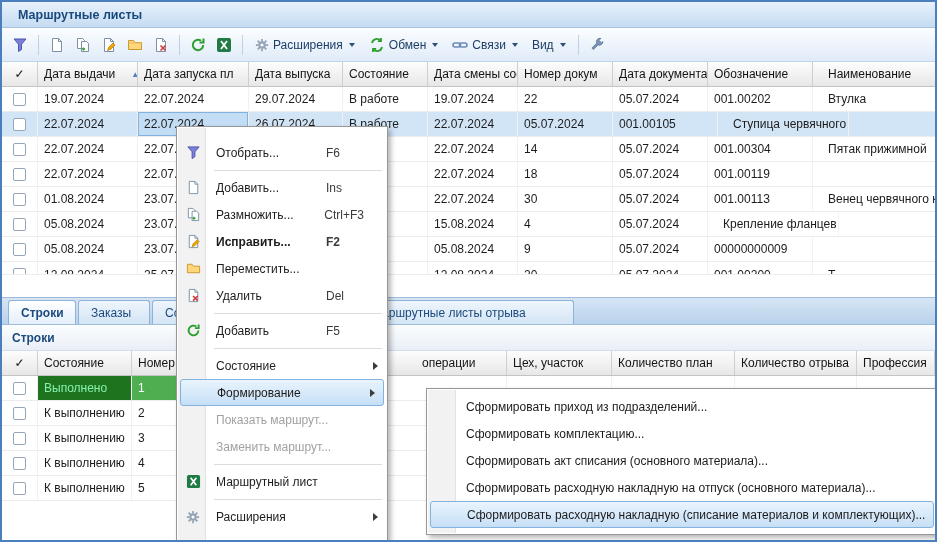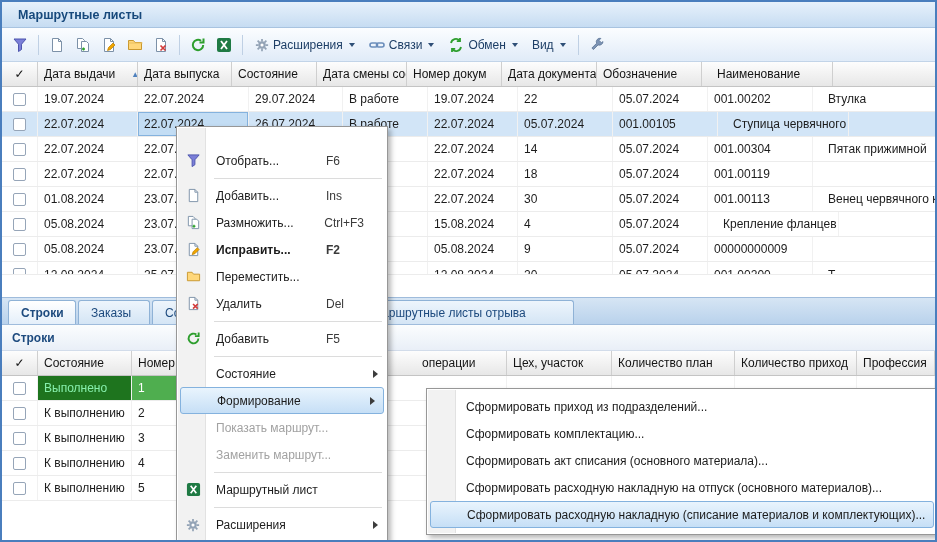--- a/index.html
+++ b/index.html
@@ -46,21 +46,21 @@
   .num-cur { background:#4fae4f; color:#ffffff; }
 
   
   .tabstrip { height:28px; background:linear-gradient(#d6e5f4,#b9d2ec); border-top:1px solid #9fbcdc; border-bottom:1px solid #9fbcdc; display:flex; align-items:flex-end; padding-left:6px; }
   .tab { height:24px; display:flex; align-items:center; padding:0 12px; background:linear-gradient(#eef5fc,#d4e5f5); border:1px solid #8fb2d6; border-bottom:none; border-radius:3px 3px 0 0; color:#1d4a7e; margin-right:2px; overflow:hidden; white-space:nowrap; flex-shrink:0; }
   .tab.active { font-weight:bold; background:linear-gradient(#ffffff,#e4effa); }
 
   .section-title { height:26px; display:flex; align-items:center; padding-left:10px; font-weight:bold; color:#1d4a7e; background:linear-gradient(#fbfdfe,#e9eff7); border-bottom:1px solid #d2dcea; }
 
   
-  .cmenu { position:absolute; left:174px; top:124px; width:212px; height:416px; background:#fff; border:1px solid #979797; box-shadow:3px 3px 5px rgba(0,0,0,.28); padding:20px 1px; z-index:10; }
+  .cmenu { position:absolute; left:174px; top:124px; width:212px; height:416px; background:#fff; border:1px solid #979797; box-shadow:3px 3px 5px rgba(0,0,0,.28); padding:12px 1px; z-index:10; }
   .cmenu-strip { position:absolute; left:1px; top:1px; bottom:1px; width:28px; background:#f2f2f2; border-right:1px solid #e2e2e2; }
   .mi { position:relative; z-index:1; height:27px; display:flex; align-items:center; padding-left:38px; padding-right:22px; color:#1c1c1c; }
   .mi .lbl { white-space:nowrap; overflow:hidden; }
   .mi .sc { margin-left:auto; min-width:46px; text-align:left; color:#3a3a3a; padding-left:8px; }
   .mi .micon { position:absolute; left:6px; top:50%; margin-top:-8px; width:18px; height:16px; display:flex; align-items:center; justify-content:center; }
   .mi.bold .lbl, .mi.bold .sc { font-weight:bold; }
   .mi.dis { color:#a2a2a2; }
   .mi.hl { background:linear-gradient(#e9f4fd,#c6dff6); border:1px solid #84b2de; border-radius:3px; margin:0 2px; padding-left:36px; }
   .sub-arrow { position:absolute; right:8px; top:50%; margin-top:-4px; width:0; height:0; border-top:4px solid transparent; border-bottom:4px solid transparent; border-left:5px solid #3c3c3c; }
   .msep { position:relative; z-index:1; height:8px; }
@@ -161,60 +161,63 @@
             <circle cx="8" cy="8" r="4.2" fill="#93a3b6"></circle>
             <circle cx="8" cy="8" r="1.8" fill="#fff"></circle>
           </svg>
         </span>
       <span>Расширения</span>
       <span class="caret"></span>
     </div>
     <div class="tbtn drop">
       <span>
           <svg width="16" height="16" viewBox="0 0 16 16">
-            <rect x="1" y="6" width="7.5" height="4" rx="2" fill="none" stroke="#6a8dbb" stroke-width="1.6"></rect>
-            <rect x="7.5" y="6" width="7.5" height="4" rx="2" fill="none" stroke="#6a8dbb" stroke-width="1.6"></rect>
-          </svg>
-        </span>
-      <span>Связи</span>
-      <span class="caret"></span>
-    </div>
-    <div class="tbtn drop">
-      <span>
-          <svg width="16" height="16" viewBox="0 0 16 16">
             <path d="M3 6a5 5 0 0 1 8.6-2.4" fill="none" stroke="#2d9e2d" stroke-width="1.8"></path>
             <path d="M12 1v3.2H8.8" fill="none" stroke="#2d9e2d" stroke-width="1.8"></path>
             <path d="M13 10a5 5 0 0 1-8.6 2.4" fill="none" stroke="#2d9e2d" stroke-width="1.8"></path>
             <path d="M4 15v-3.2h3.2" fill="none" stroke="#2d9e2d" stroke-width="1.8"></path>
           </svg>
         </span>
       <span>Обмен</span>
       <span class="caret"></span>
     </div>
     <div class="tbtn drop">
+      <span>
+          <svg width="16" height="16" viewBox="0 0 16 16">
+            <rect x="1" y="6" width="7.5" height="4" rx="2" fill="none" stroke="#6a8dbb" stroke-width="1.6"></rect>
+            <rect x="7.5" y="6" width="7.5" height="4" rx="2" fill="none" stroke="#6a8dbb" stroke-width="1.6"></rect>
+          </svg>
+        </span>
+      <span>Связи</span>
+      <span class="caret"></span>
+    </div>
+    <div class="tbtn drop">
       <span>Вид</span>
       <span class="caret"></span>
     </div>
     <div class="tsep"></div>
     <div class="tbtn">
       <span>
           <svg width="16" height="16" viewBox="0 0 16 16">
             <path d="M14 4.6a3.6 3.6 0 0 1-4.9 3.3L4.4 12.6 2.9 11l4.7-4.7A3.6 3.6 0 0 1 11.9 1.4L10 3.3l2.4 2.4z" fill="#7d94b5" stroke="#5a7495" stroke-width="0.8"></path>
           </svg>
         </span>
     </div>
   </div>
 
   <div class="grid-header">
     <div class="gh w0 center">
         <span>✓</span>
       </div>
     <div class="gh w1">
         <span>Дата выдачи</span>
         <span class="sort">▲</span>
+      </div>
+    <div class="gh w2">
+        <span>Дата запуска пл</span>
       </div>
     <div class="gh w3">
         <span>Дата выпуска</span>
       </div>
     <div class="gh w4">
         <span>Состояние</span>
       </div>
     <div class="gh w5">
         <span>Дата смены сос</span>
       </div>
@@ -375,21 +378,21 @@
     <div class="gh dw3">
         <span>операции</span>
       </div>
     <div class="gh dw4">
         <span>Цех, участок</span>
       </div>
     <div class="gh dw5">
         <span>Количество план</span>
       </div>
     <div class="gh dw6">
-        <span>Количество приход</span>
+        <span>Количество отрыва</span>
       </div>
     <div class="gh dw7">
         <span>Профессия</span>
       </div>
   </div>
 
   <div class="grid-body detail-body">
     <div class="grow">
       <div class="gc dw0 center">
           <span class="cb"></span>
@@ -573,20 +576,20 @@
     <div class="smi">
       <span class="lbl">Сформировать приход из подразделений...</span>
     </div>
     <div class="smi">
       <span class="lbl">Сформировать комплектацию...</span>
     </div>
     <div class="smi">
       <span class="lbl">Сформировать акт списания (основного материала)...</span>
     </div>
     <div class="smi">
-      <span class="lbl">Сформировать расходную накладную на отпуск (основного материалов)...</span>
+      <span class="lbl">Сформировать расходную накладную на отпуск (основного материала)...</span>
     </div>
     <div class="smi hl">
       <span class="lbl">Сформировать расходную накладную (списание материалов и комплектующих)...</span>
     </div>
   </div>
 
 </div>
 
 </body></html>

